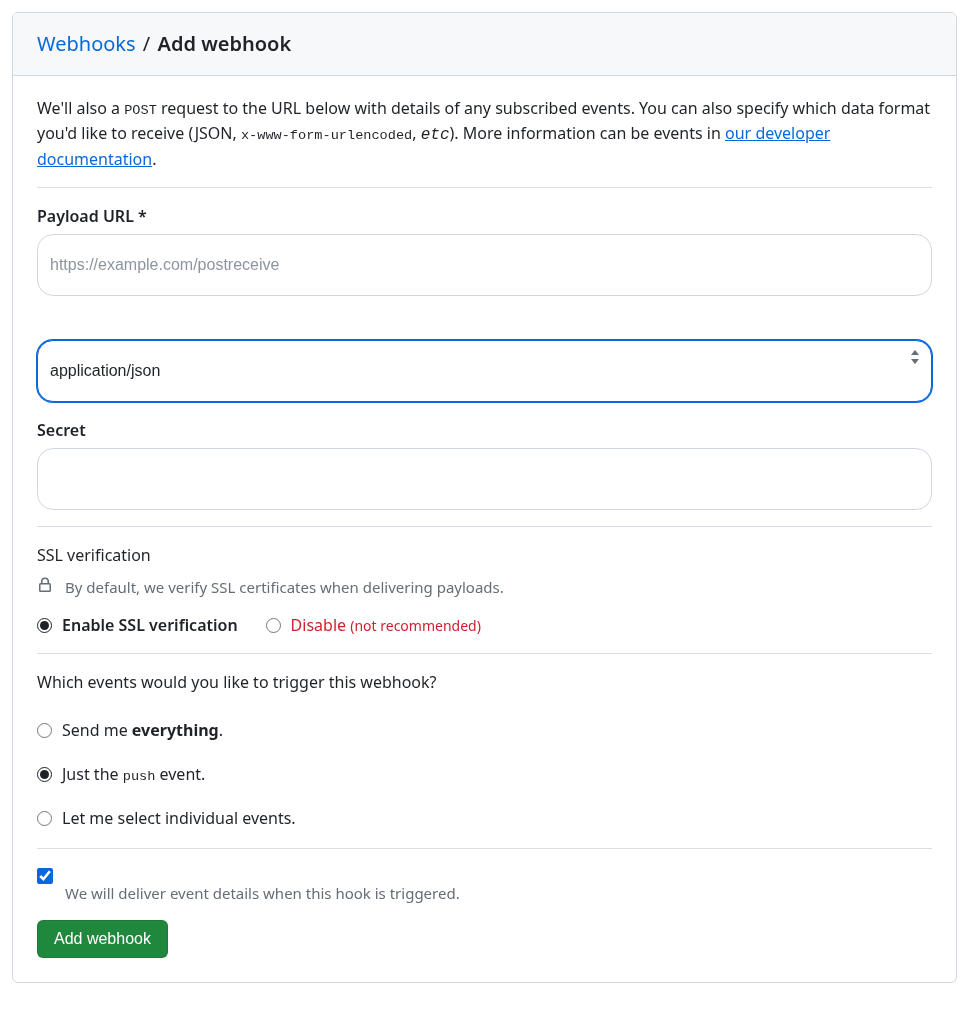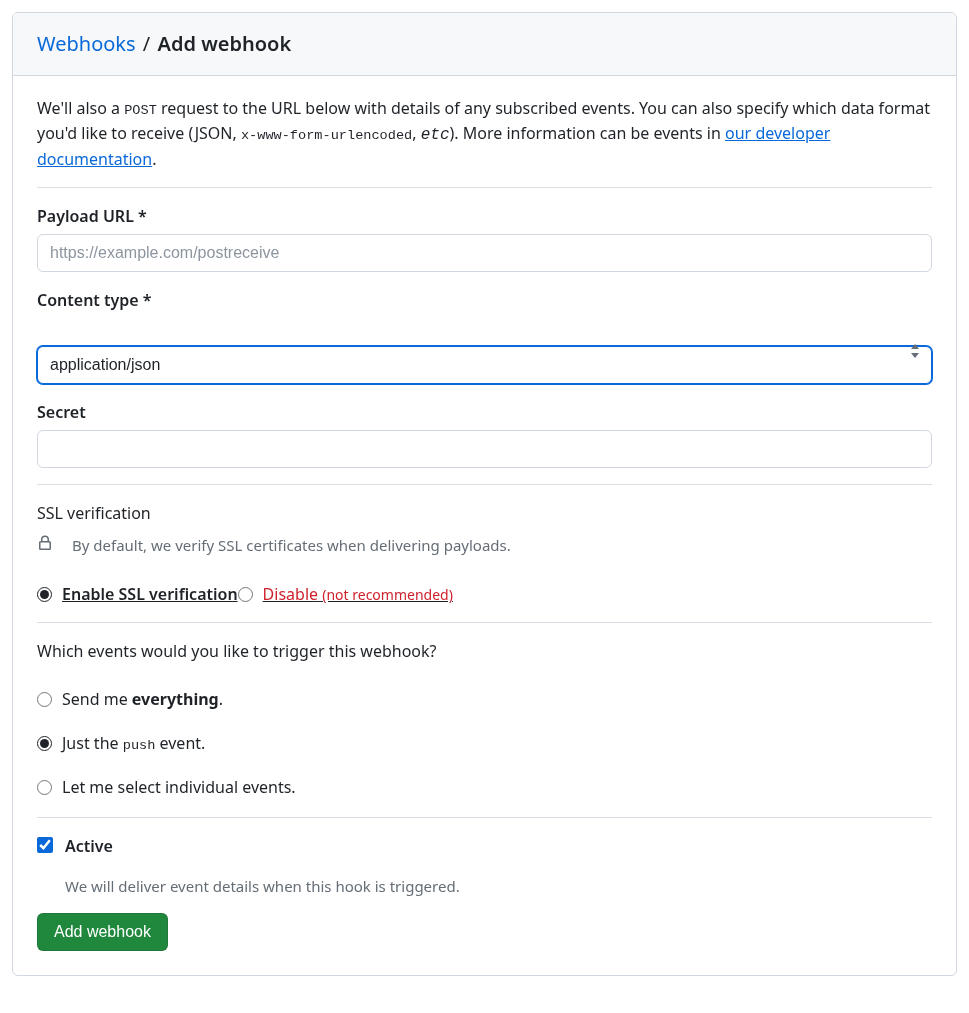--- a/index.html
+++ b/index.html
@@ -49,25 +49,25 @@
   .panel-body{padding:20px 24px 24px;}
   .intro{margin:0 0 16px;}
   .intro a{color:var(--link);text-decoration:underline;}
   code,.mono{font-family:ui-monospace,SFMono-Regular,"SF Mono",Menlo,Consolas,"Liberation Mono",monospace;font-size:0.85em;}
   em{font-style:italic;font-family:Liberation Mono, monospace;}
   hr.rule{border:none;border-top:1px solid var(--border-light);margin:16px 0;}
   .field{margin:0 0 16px;}
   .field-label{display:block;font-weight:600;margin-bottom:6px;font-size:16px;}
   .text-input,.select{
     width:100%;
-    padding:6px 12px;
+    padding:18px 12px;
     font-size:16px;
     line-height:24px;
     border:1px solid var(--border);
-    border-radius:6px;
+    border-radius:16px;
     background:var(--bg);
     color:var(--fg);
   }
   .text-input::placeholder{color:#8c959f;}
   .select-wrap{position:relative;}
   .select{
     appearance:none;-webkit-appearance:none;-moz-appearance:none;
     padding-right:36px;
     cursor:pointer;
   }
@@ -77,23 +77,23 @@
     box-shadow:0 0 0 1px var(--link);
     margin-top:28px;
   }
   .select-caret{
     position:absolute;right:12px;top:50%;transform:translateY(-50%);
     pointer-events:none;color:#656d76;font-size:12px;line-height:1;
   }
   .select-caret svg{display:block;}
   .section-title{font-weight:400;font-size:16px;margin:0 0 8px;}
   .muted-fs15{color:var(--muted);font-size:15px;}
-  .ssl-note{display:flex;align-items:center;gap:19px;margin-bottom:25px;}
+  .ssl-note{display:flex;align-items:center;gap:12px;margin-bottom:14px;}
   .lock-icon{flex:none;color:var(--muted);}
-  .radio-row{display:flex;text-decoration:underline;}
+  .radio-row{display:flex;gap:28px;}
   .events-group .radio-option{margin:0 0 18px;}
   .events-group .radio-option:last-child{margin-bottom:0;}
   label.inline{display:inline-flex;align-items:center;gap:10px;cursor:pointer;}
   input[type=radio],input[type=checkbox]{margin:0;}
   input[type=radio]{width:15px;height:15px;accent-color:#1f2328;}
   input[type=checkbox]{width:16px;height:16px;accent-color:var(--link);}
   .danger{color:var(--danger);}
   .small{font-size:14px;}
   .active-block{display:flex;align-items:flex-start;gap:12px;}
   .active-text .title{font-weight:600;}
@@ -130,21 +130,20 @@
     </p>
 
     <hr class="rule">
 
     <div class="field">
       <label class="field-label" for="payload-url">Payload URL *</label>
       <input id="payload-url" class="text-input" type="text" placeholder="https://example.com/postreceive" style="">
     </div>
 
     <div class="field">
-      <label class="field-label" for="content-type">Content type *</label>
       <div class="select-wrap">
         <select id="content-type" class="select focused">
           <option selected="">application/json</option>
         </select>
         <span class="select-caret">
           <svg width="10" height="14" viewBox="0 0 10 14" fill="currentColor" aria-hidden="true">
             <path d="M5 0 L9 5 H1 Z"></path>
             <path d="M5 14 L1 9 H9 Z"></path>
           </svg>
         </span>
@@ -212,21 +211,20 @@
           <span>Let me select individual events.</span>
         </label>
       </div>
     </div>
 
     <hr class="rule">
 
     <div class="field active-block">
       <input type="checkbox" checked="" style="margin-top: 3px;">
       <div class="active-text">
-        <div class="title">Active</div>
         <div class="desc">We will deliver event details when this hook is triggered.</div>
       </div>
     </div>
 
     <button class="btn-primary">Add webhook</button>
 
   </div>
 </div>
 
 </body></html>

